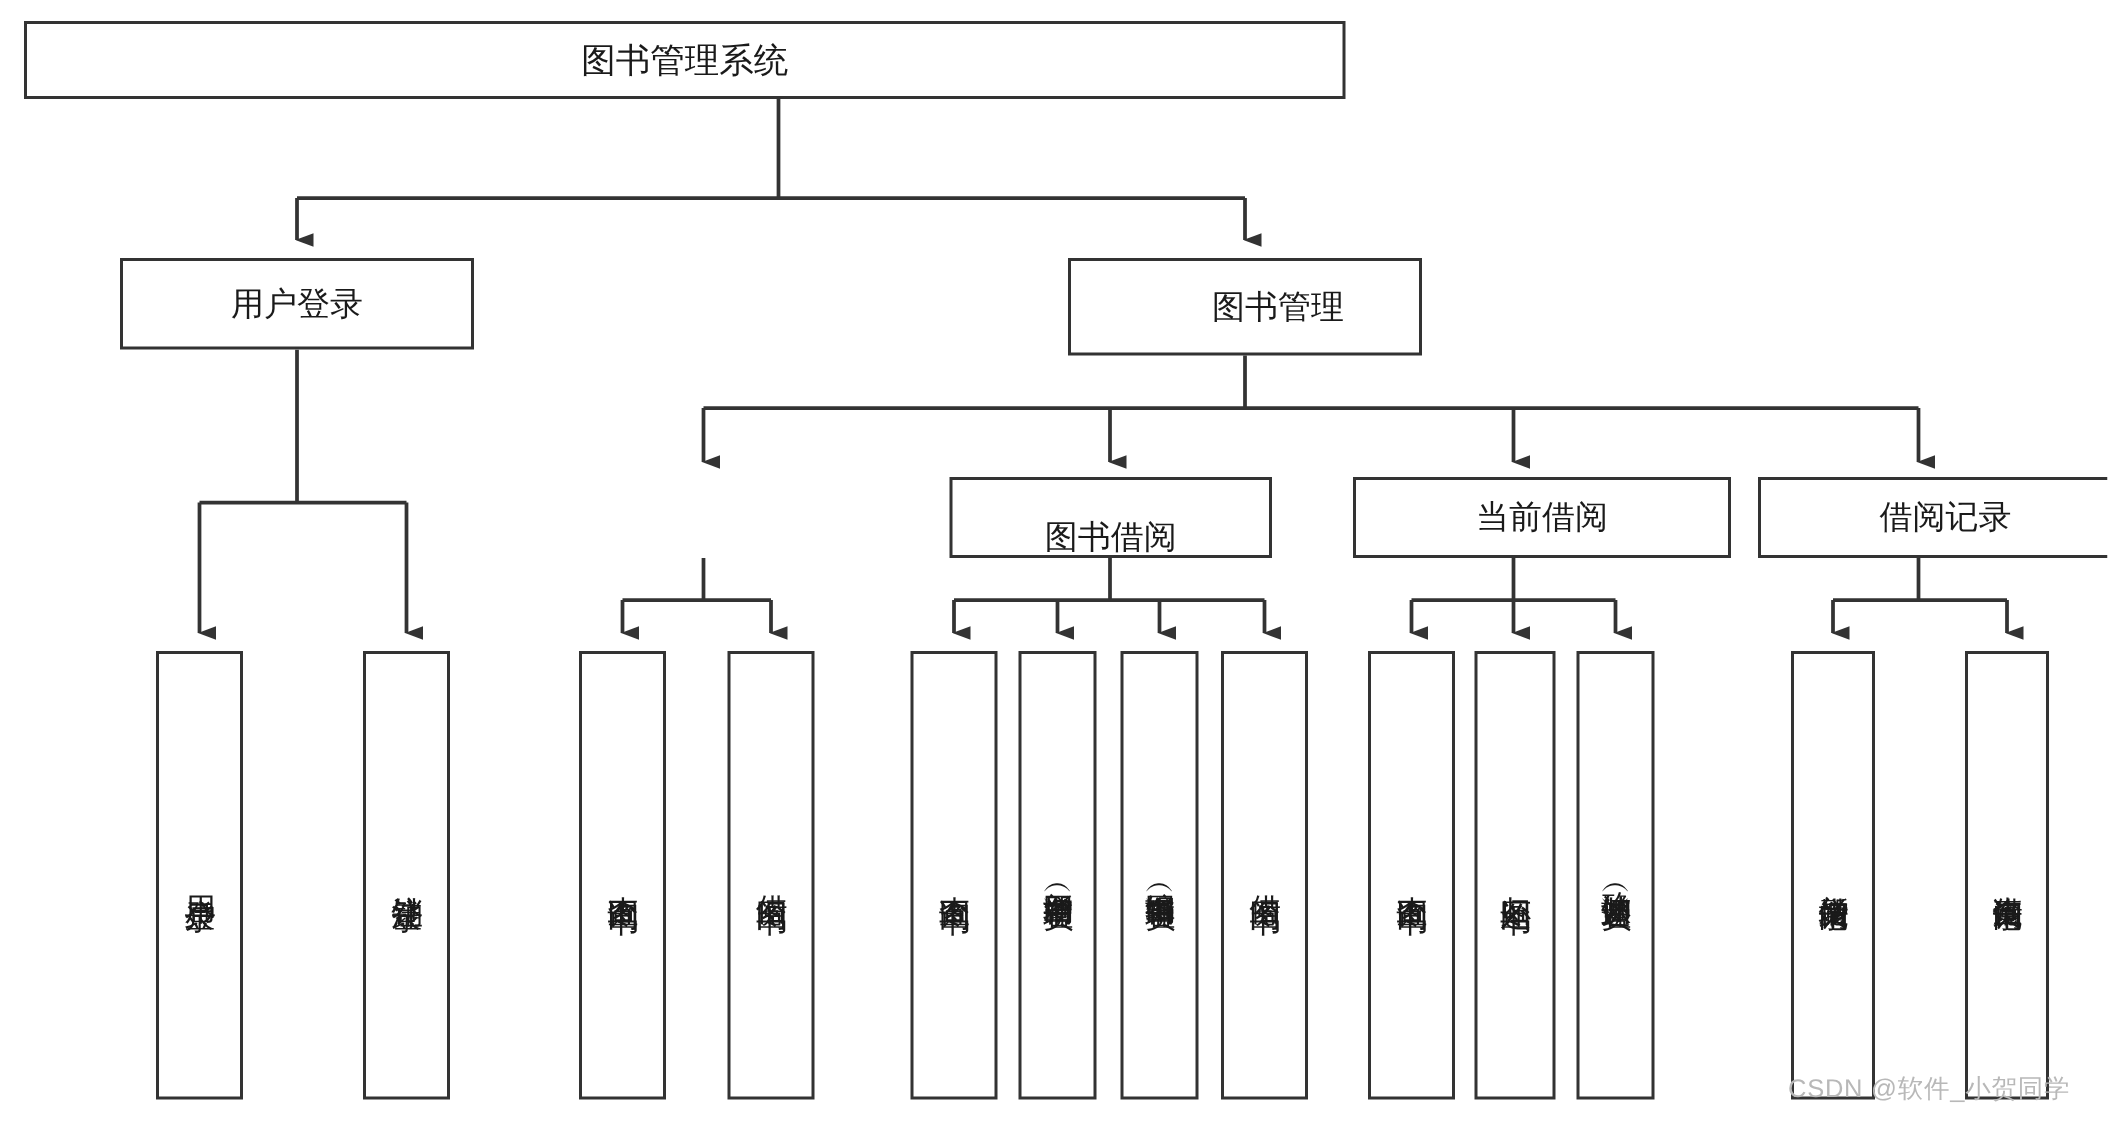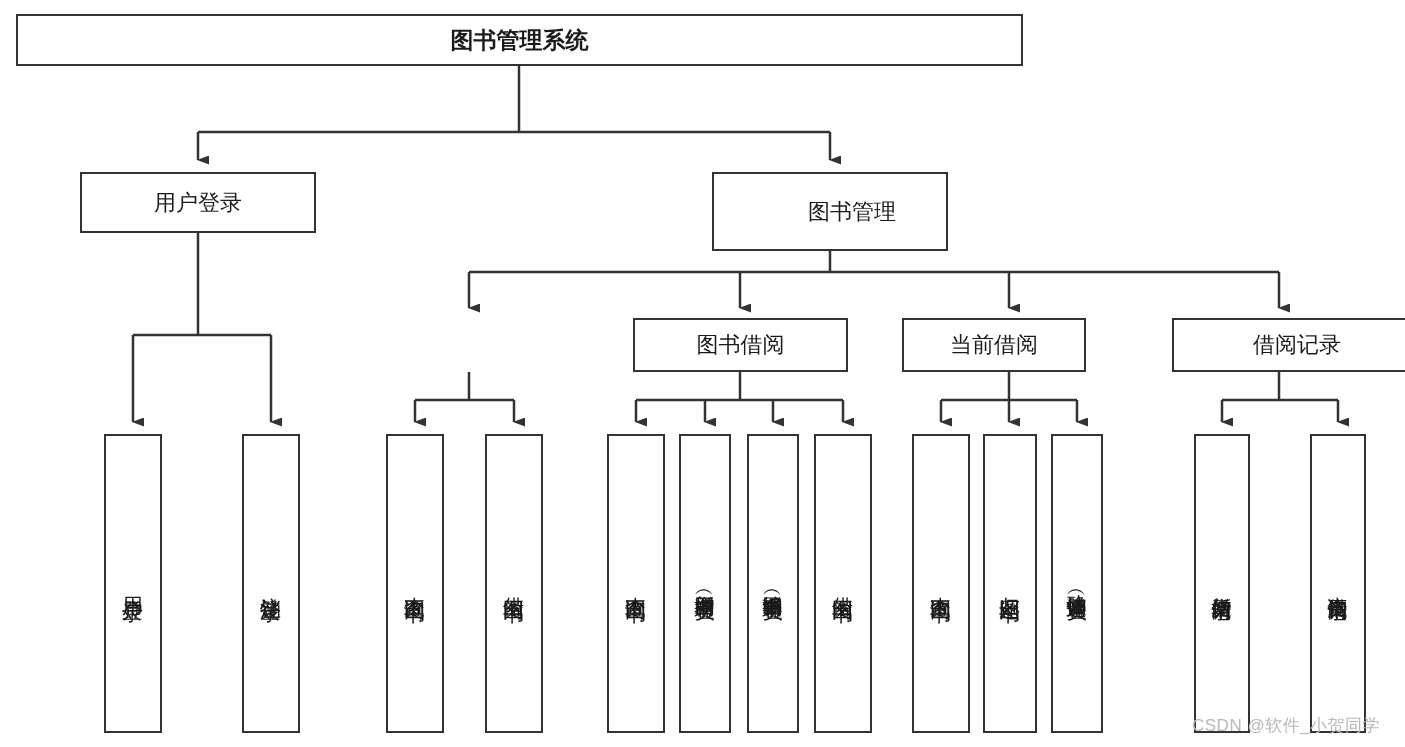--- a/index.html
+++ b/index.html
@@ -127,38 +127,38 @@
       <path d="M 1009,400 L 1009,422" marker-end="url(#arrowhead)"></path>
       <path d="M 1077,400 L 1077,422" marker-end="url(#arrowhead)"></path>
 
       <path d="M 1279,372 L 1279,400"></path>
       <path d="M 1222,400 L 1338,400"></path>
       <path d="M 1222,400 L 1222,422" marker-end="url(#arrowhead)"></path>
       <path d="M 1338,400 L 1338,422" marker-end="url(#arrowhead)"></path>
     </g>
   </svg>
 
-  <div class="node horiz root" style="left:16px; top:14px; width:1007px; height:52px;font-weight:bold;">
+  <div class="node horiz root" style="left:16px; top:14px; width:881px; height:52px;">
     <span class="node-label">图书管理系统</span>
   </div>
 
   <div class="node horiz" style="left:80px; top:172px; width:236px; height:61px;">
     <span class="node-label">用户登录</span>
   </div>
 
-  <div class="node horiz" style="left:712px; top:172px; width:236px; height:79px;padding-left:44px;">
+  <div class="node horiz" style="left:712px; top:172px; width:236px; height:65px;padding-left:44px;">
     <span class="node-label">图书管理</span>
   </div>
 
 
-  <div class="node horiz" style="left:633px; top:318px; width:215px; height:54px;">
+  <div class="node horiz" style="left:633px; top:318px; width:215px; height:54px;align-items:flex-end;">
     <span class="node-label">图书借阅</span>
   </div>
 
-  <div class="node horiz" style="left:902px; top:318px; width:184px; height:54px;">
+  <div class="node horiz" style="left:902px; top:318px; width:252px; height:54px;">
     <span class="node-label">当前借阅</span>
   </div>
 
   <div class="node horiz" style="left:1172px; top:318px; width:250px; height:54px;">
     <span class="node-label">借阅记录</span>
   </div>
 
   <div class="node vert" style="left:104px; top:434px; width:58px; height:299px;">
     <span class="node-label">用户登录</span>
   </div>

